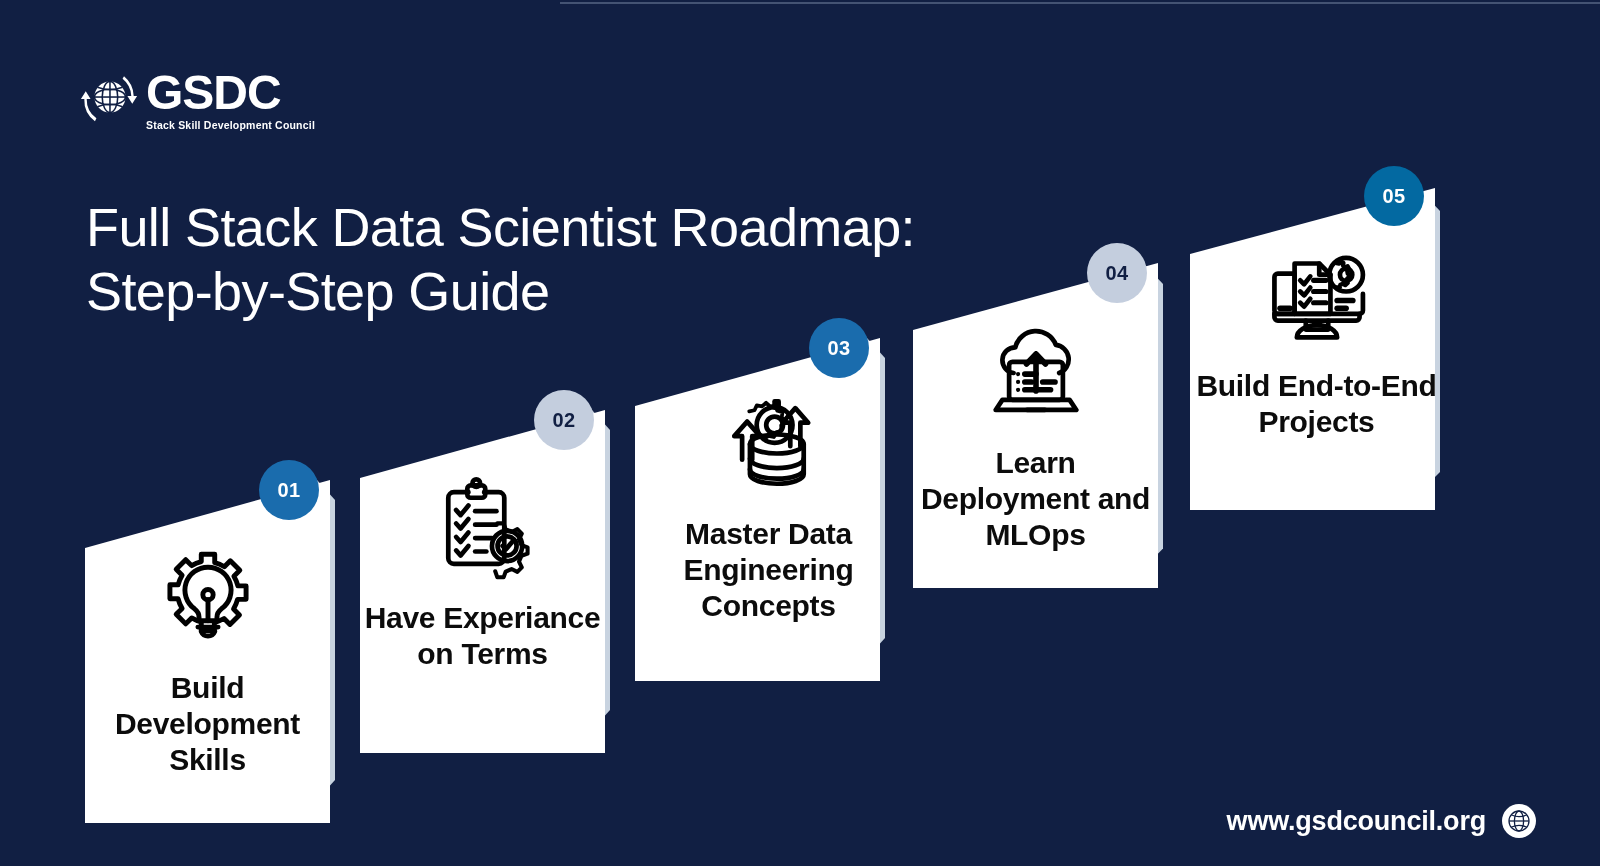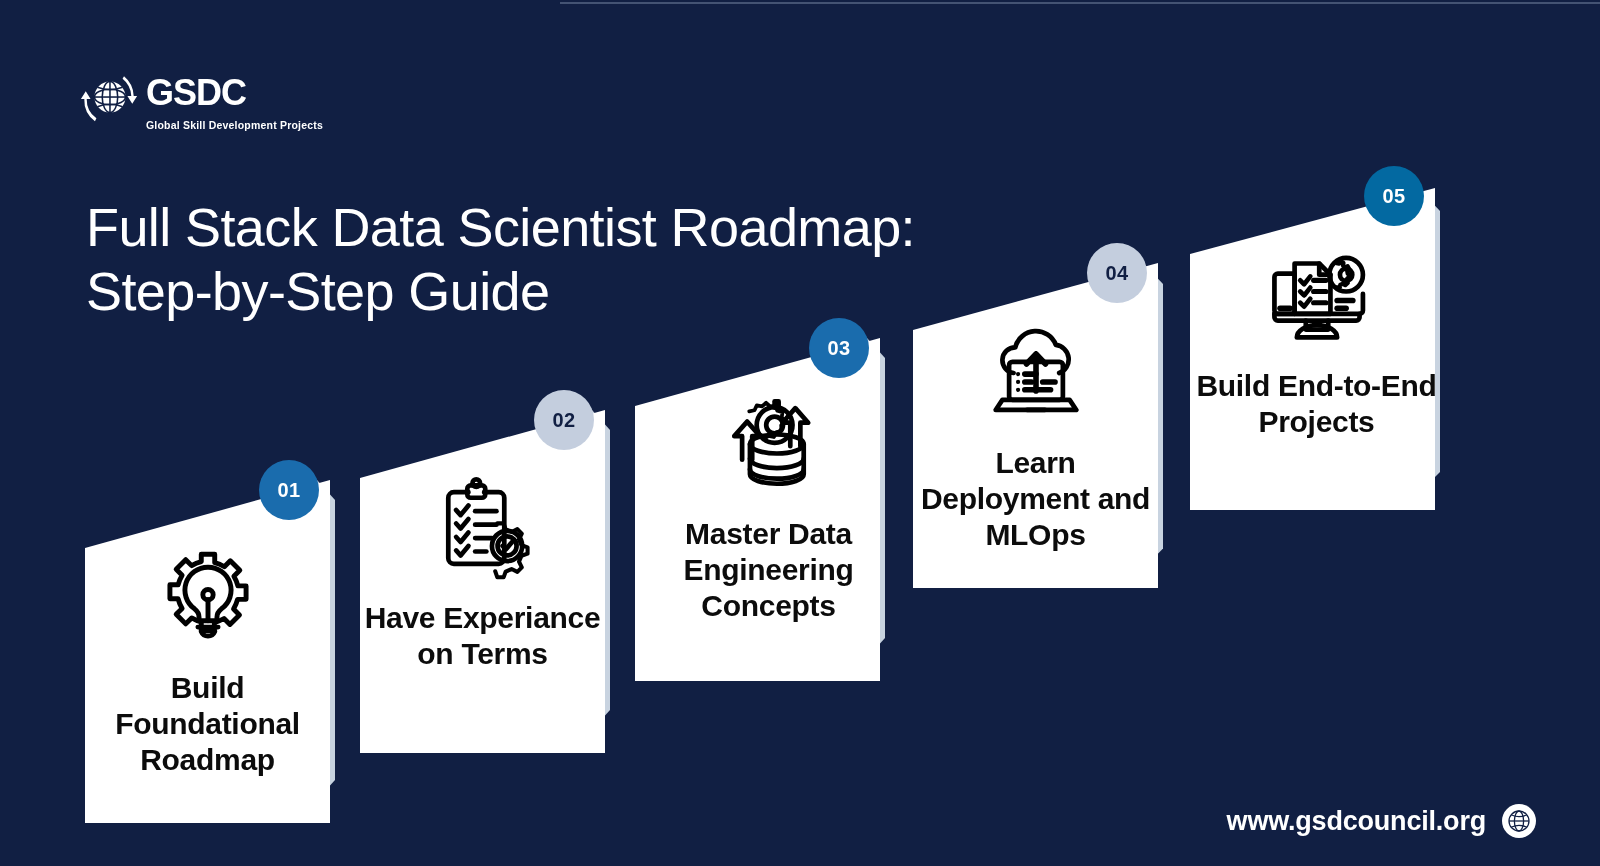--- a/index.html
+++ b/index.html
@@ -15,21 +15,21 @@
   .top-hairline{
     position:absolute; left:560px; top:2px; width:1040px; height:2px;
     background:rgba(190,205,230,0.30);
   }
 
   
   .logo { position:absolute; left:78px; top:64px; display:flex; align-items:flex-start; gap:6px; }
   .logo-mark { width:62px; height:62px; position:relative; flex:none; margin-top:3px; }
   .logo-text { display:flex; flex-direction:column; margin-top:4px; }
   .logo-word {
-    font-size:36px; font-weight:800; color:#ffffff; letter-spacing:-1px;
+    font-size:48px; font-weight:800; color:#ffffff; letter-spacing:-1px;
     line-height:50px; font-family:"Liberation Sans", sans-serif;
   }
   .logo-tag {
     font-size:10.5px; font-weight:700; color:#ffffff; letter-spacing:0.2px;
     margin-top:1px;
   }
 
   
   .headline {
     position:absolute; left:86px; top:195px; width:1000px;
@@ -96,21 +96,21 @@
           <line x1="17" y1="31" x2="49" y2="31"></line>
           <path d="M20 21 Q33 26 46 21"></path>
           <path d="M20 41 Q33 36 46 41"></path>
         </g>
         <path d="M46 12 A24 24 0 0 1 55 30 L51 30 L56 38 L61 30 L57.5 30 A27.5 27.5 0 0 0 47.5 9.5 Z" fill="#ffffff"></path>
         <path d="M19 53 A24 24 0 0 1 9 33 L13 33 L8 25 L3 33 L6.5 33 A27.5 27.5 0 0 0 17.5 56 Z" fill="#ffffff"></path>
       </svg>
     </div>
     <div class="logo-text">
       <div class="logo-word">GSDC</div>
-      <div class="logo-tag">Global Skill Development Projects</div>
+      <div class="logo-tag">Stack Skill Development Council</div>
     </div>
   </div>
 
   <h1 class="headline">
     <span class="l1">Full Stack Data Scientist Roadmap:</span>
     <span class="l2">Step-by-Step Guide</span>
   </h1>
 
   <div class="steps">
 
@@ -129,21 +129,21 @@
         <div class="card-icon">
           <svg viewBox="0 0 100 100" fill="none" stroke="#000" stroke-width="4.4" stroke-linecap="round" stroke-linejoin="round">
             <path d="M44 11 h12 v7.5 a33 33 0 0 1 8.6 3.6 l5.3-5.3 l8.5 8.5 l-5.3 5.3 a33 33 0 0 1 3.6 8.6 H84 v12 h-7.6 a33 33 0 0 1-3.6 8.6 l5.3 5.3 l-8.5 8.5 l-5.3-5.3 a33 33 0 0 1-8.6 3.6 V79 H44 v-7.6 a33 33 0 0 1-8.6-3.6 l-5.3 5.3 l-8.5-8.5 l5.3-5.3 a33 33 0 0 1-3.6-8.6 H16 V38.2 h7.3 a33 33 0 0 1 3.6-8.6 l-5.3-5.3 l8.5-8.5 l5.3 5.3 a33 33 0 0 1 8.6-3.6 Z"></path>
             <path d="M50 22.5 a20.5 20.5 0 0 0-12 37.2 c2.6 2 4 4.5 4 7.4 v3.2 h16 v-3.2 c0-2.9 1.4-5.4 4-7.4 A20.5 20.5 0 0 0 50 22.5 Z"></path>
             <circle cx="50" cy="47" r="4.6"></circle>
             <line x1="50" y1="51.6" x2="50" y2="70.3"></line>
             <line x1="41" y1="76" x2="59" y2="76"></line>
             <path d="M44 80 a6.5 6.5 0 0 0 12 0"></path>
           </svg>
         </div>
-        <div class="card-label">Build Foundational Roadmap</div>
+        <div class="card-label">Build Development Skills</div>
       </div>
       <div class="badge" style="left:174px; top:-10px; background:#1a6cad; color:#ffffff;">
         <span>01</span>
       </div>
     </div>
 
     <div class="step" style="left:360px; top:400px; width:250px; height:355px;">
       <div class="card-shadow">
         <svg viewBox="0 0 250 355" preserveAspectRatio="none">
           <polygon points="232,10 268,50 268,290 232,330" fill="#c8d3e0"></polygon>

